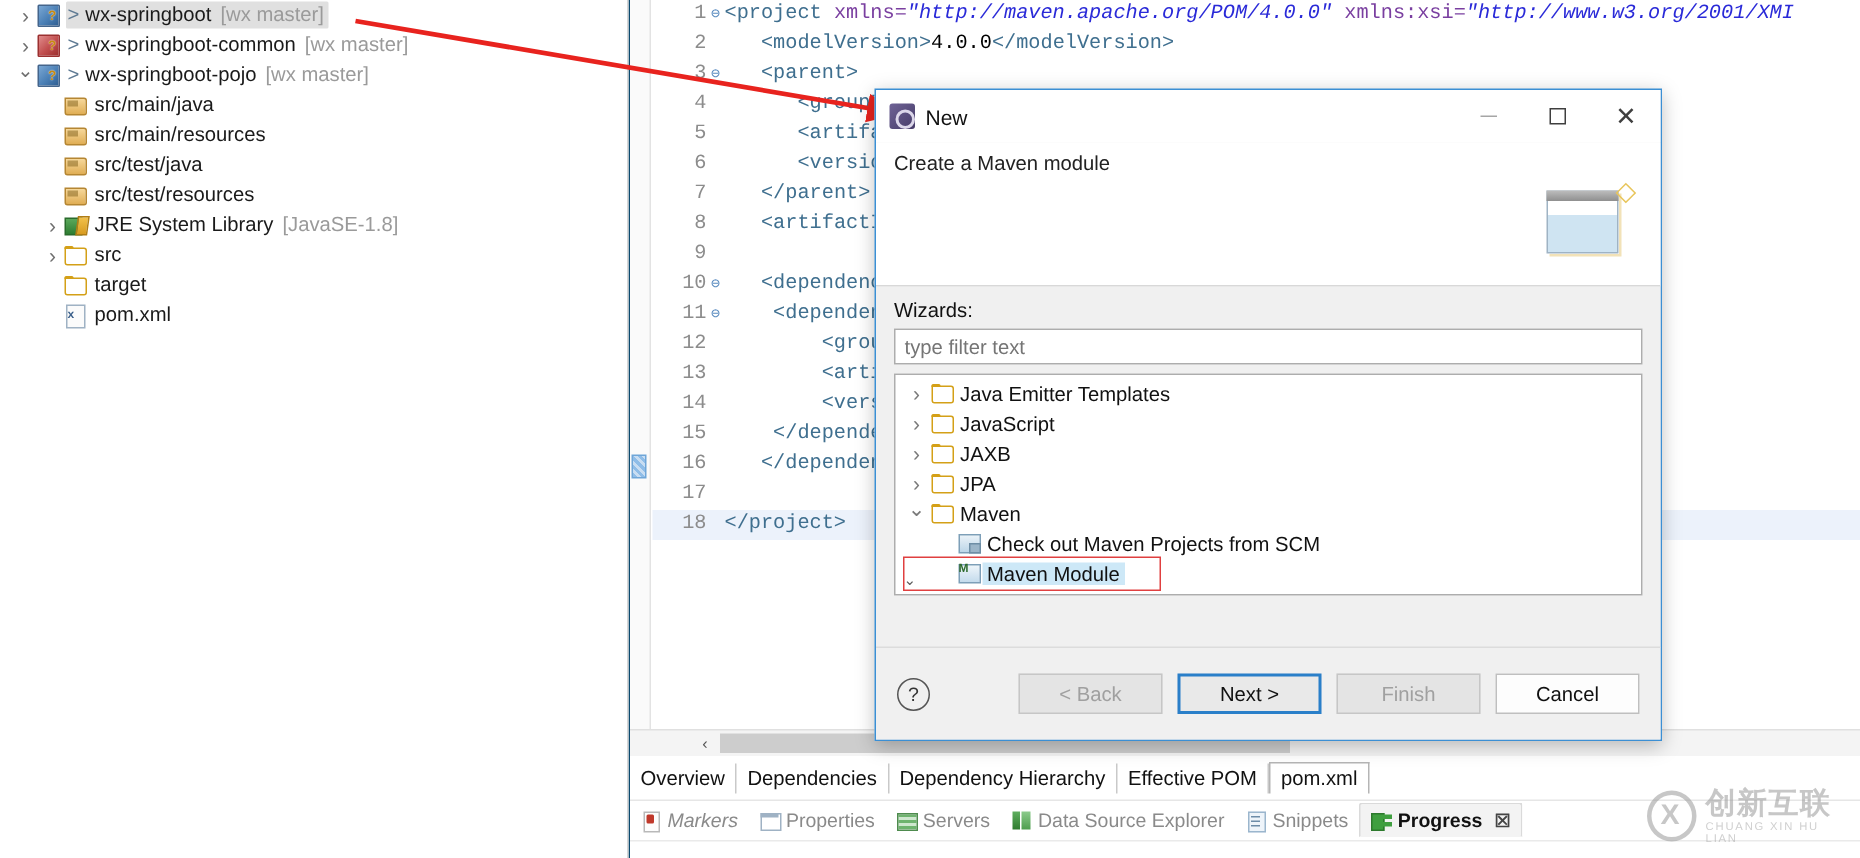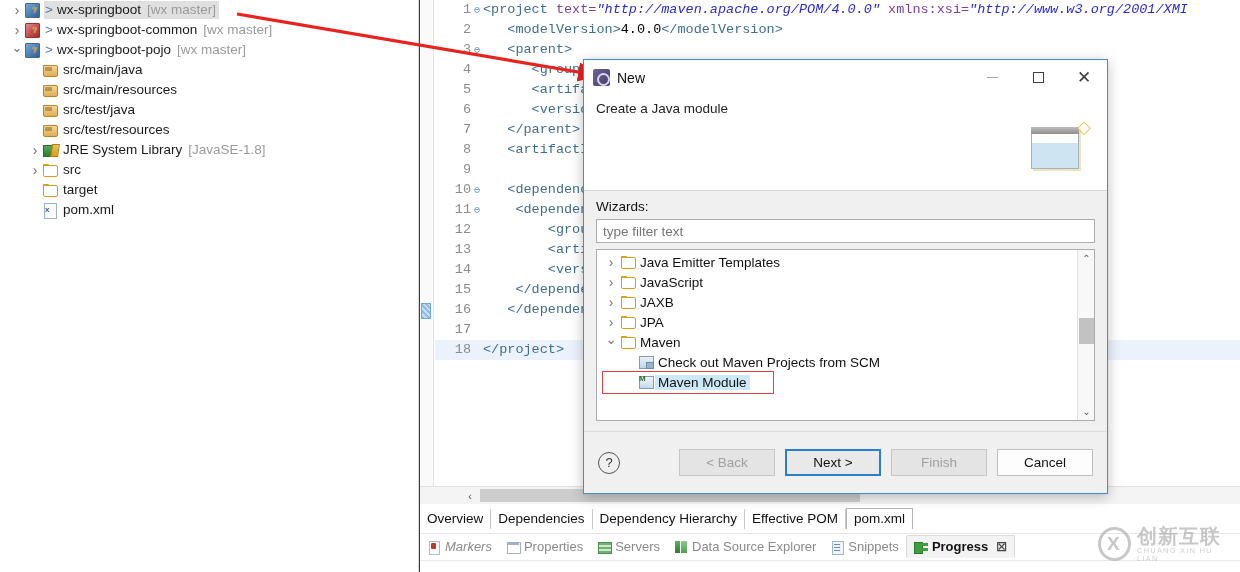--- a/index.html
+++ b/index.html
@@ -402,26 +402,27 @@
     font-size: 13.5px;
     color: #7d7d7d;
     padding: 0 6px;
     line-height: 22px;
     font-family: "Liberation Sans", sans-serif;
     width: 100%;
     outline: none;
   }
   #tree-box {
     margin-top: 6px;
-    height: 172px;
+    height: 148px;
     background: #ffffff;
     border: 1px solid #adadad;
     position: relative;
     overflow: hidden;
     display: flex;
+    flex-direction: column;
   }
   #tree-list {
     flex: 1;
     padding: 2px 0 0 2px;
     overflow: hidden;
   }
   .wz-row {
     height: 20px;
     display: flex; align-items: center;
     font-size: 13.5px; color: #111;
@@ -599,21 +600,21 @@
         </div>
       </div>
   </div>
 
   <div id="editorpane">
     <div id="ruler">
       <div id="marker18"></div>
     </div>
 
     <div id="codearea">
-        <div class="cl"><span class="lno">1</span><span class="fold">⊖</span><span class="tag">&lt;project</span> <span class="attr">text=</span><span class="aval">"http://maven.apache.org/POM/4.0.0"</span> <span class="attr">xmlns:xsi=</span><span class="aval">"http://www.w3.org/2001/XMI</span></div>
+        <div class="cl"><span class="lno">1</span><span class="fold">⊖</span><span class="tag">&lt;project</span> <span class="attr">xmlns=</span><span class="aval">"http://maven.apache.org/POM/4.0.0"</span> <span class="attr">xmlns:xsi=</span><span class="aval">"http://www.w3.org/2001/XMI</span></div>
         <div class="cl"><span class="lno">2</span><span class="fold"></span>   <span class="tag">&lt;modelVersion&gt;</span><span class="txt">4.0.0</span><span class="tag">&lt;/modelVersion&gt;</span></div>
         <div class="cl"><span class="lno">3</span><span class="fold">⊖</span>   <span class="tag">&lt;parent&gt;</span></div>
         <div class="cl"><span class="lno">4</span><span class="fold"></span>      <span class="tag">&lt;groupId&gt;</span></div>
         <div class="cl"><span class="lno">5</span><span class="fold"></span>      <span class="tag">&lt;artifact</span></div>
         <div class="cl"><span class="lno">6</span><span class="fold"></span>      <span class="tag">&lt;version&gt;</span></div>
         <div class="cl"><span class="lno">7</span><span class="fold"></span>   <span class="tag">&lt;/parent&gt;</span></div>
         <div class="cl"><span class="lno">8</span><span class="fold"></span>   <span class="tag">&lt;artifactId</span></div>
         <div class="cl"><span class="lno">9</span><span class="fold"></span></div>
         <div class="cl"><span class="lno">10</span><span class="fold">⊖</span>   <span class="tag">&lt;dependenci</span></div>
         <div class="cl"><span class="lno">11</span><span class="fold">⊖</span>    <span class="tag">&lt;dependen</span></div>
@@ -697,21 +698,21 @@
             <span class="dash"></span>
           </div>
         <div class="wbtn">
             <span class="boxglyph"></span>
           </div>
         <div class="wbtn close">✕</div>
       </div>
     </div>
 
     <div id="dlg-head">
-      <div id="dlg-head-sub">Create a Java module</div>
+      <div id="dlg-head-sub">Create a Maven module</div>
       <div id="dlg-head-img">
         <div id="dhi-page"></div>
         <div id="dhi-bar"></div>
         <div id="dhi-spark">◇</div>
       </div>
     </div>
 
     <div id="dlg-body">
       <div id="wizards-label">Wizards:</div>
       <input id="filter-input" type="text" placeholder="type filter text" style="">

